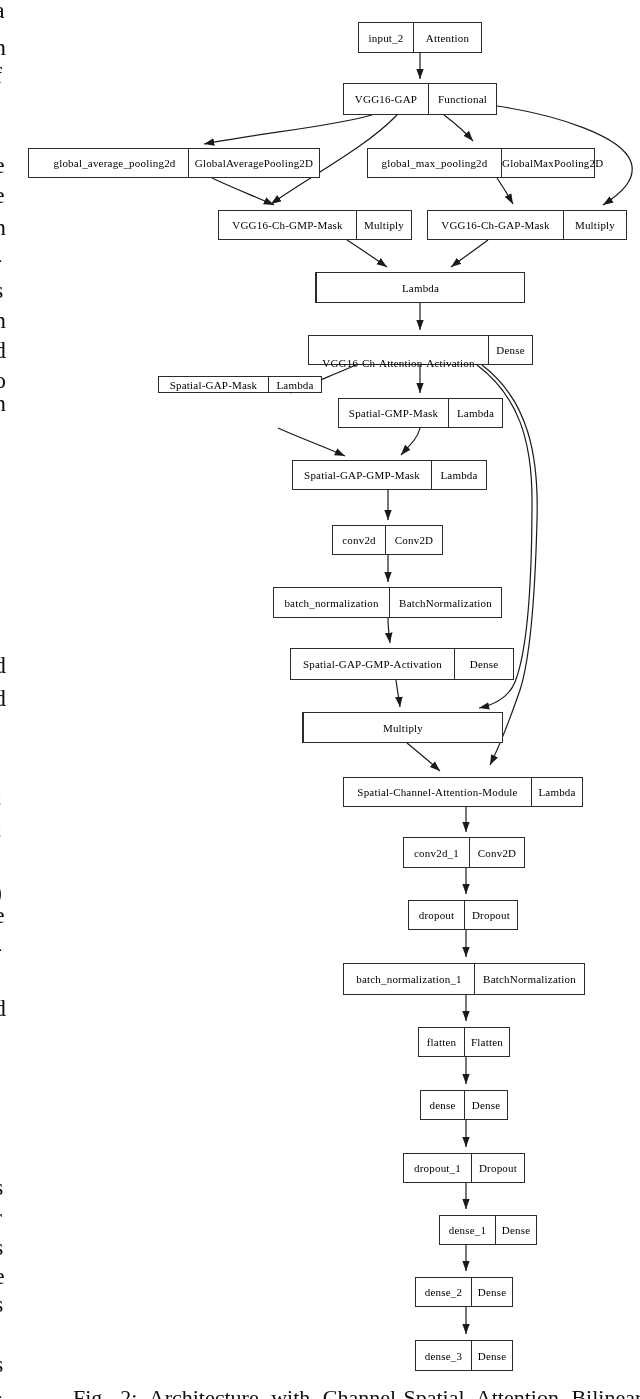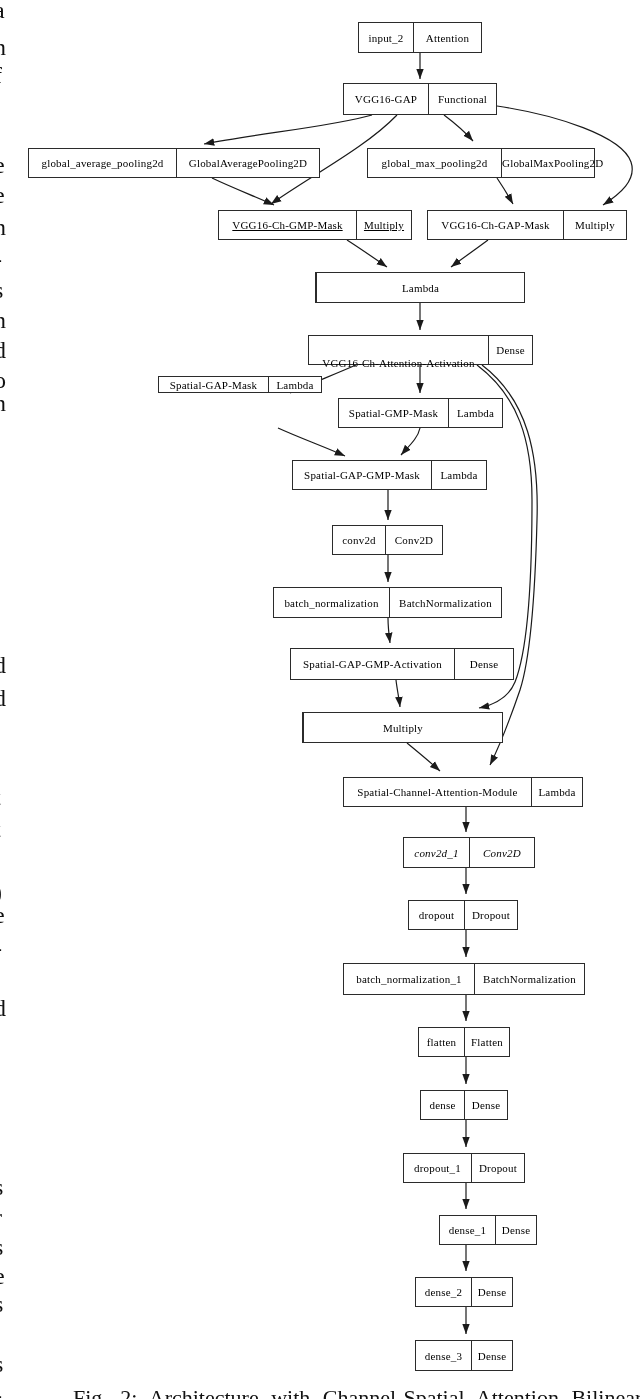--- a/index.html
+++ b/index.html
@@ -82,29 +82,29 @@
 
   <div id="nodes">
       <div class="node" style="left: 358px; top: 22px; width: 124px; height: 31px;">
         <span class="cell name" style="width: 54px;">input_2</span>
         <span class="cell type">Attention</span>
       </div>
       <div class="node" style="left: 343px; top: 83px; width: 154px; height: 32px;">
         <span class="cell name" style="width: 84px;">VGG16-GAP</span>
         <span class="cell type">Functional</span>
       </div>
-      <div class="node" style="left: 28px; top: 148px; width: 292px; height: 30px;">
+      <div class="node" style="left: 28px; top: 148px; width: 292px; height: 30px; padding-left: 12px;">
         <span class="cell name" style="width: 147px;">global_average_pooling2d</span>
         <span class="cell type">GlobalAveragePooling2D</span>
       </div>
       <div class="node" style="left: 367px; top: 148px; width: 228px; height: 30px;">
         <span class="cell name" style="width: 133px;">global_max_pooling2d</span>
         <span class="cell type">GlobalMaxPooling2D</span>
       </div>
-      <div class="node" style="left: 218px; top: 210px; width: 194px; height: 30px; text-decoration: underline;">
+      <div class="node" style="left: 218px; top: 210px; width: 194px; height: 30px;">
         <span class="cell name" style="width: 137px;">VGG16-Ch-GMP-Mask</span>
         <span class="cell type">Multiply</span>
       </div>
       <div class="node" style="left: 427px; top: 210px; width: 200px; height: 30px;">
         <span class="cell name" style="width: 135px;">VGG16-Ch-GAP-Mask</span>
         <span class="cell type">Multiply</span>
       </div>
       <div class="node" style="left: 315px; top: 272px; width: 210px; height: 31px;">
         <span class="cell type">Lambda</span>
       </div>
@@ -136,21 +136,21 @@
         <span class="cell name" style="width: 163px;">Spatial-GAP-GMP-Activation</span>
         <span class="cell type">Dense</span>
       </div>
       <div class="node" style="left: 302px; top: 712px; width: 201px; height: 31px;">
         <span class="cell type">Multiply</span>
       </div>
       <div class="node" style="left: 343px; top: 777px; width: 240px; height: 30px;">
         <span class="cell name" style="width: 187px;">Spatial-Channel-Attention-Module</span>
         <span class="cell type">Lambda</span>
       </div>
-      <div class="node" style="left: 403px; top: 837px; width: 132px; height: 31px; font-style: italic;">
+      <div class="node" style="left: 403px; top: 837px; width: 122px; height: 31px;">
         <span class="cell name" style="width: 65px;">conv2d_1</span>
         <span class="cell type">Conv2D</span>
       </div>
       <div class="node" style="left: 408px; top: 900px; width: 110px; height: 30px;">
         <span class="cell name" style="width: 55px;">dropout</span>
         <span class="cell type">Dropout</span>
       </div>
       <div class="node" style="left: 343px; top: 963px; width: 242px; height: 32px;">
         <span class="cell name" style="width: 130px;">batch_normalization_1</span>
         <span class="cell type">BatchNormalization</span>

